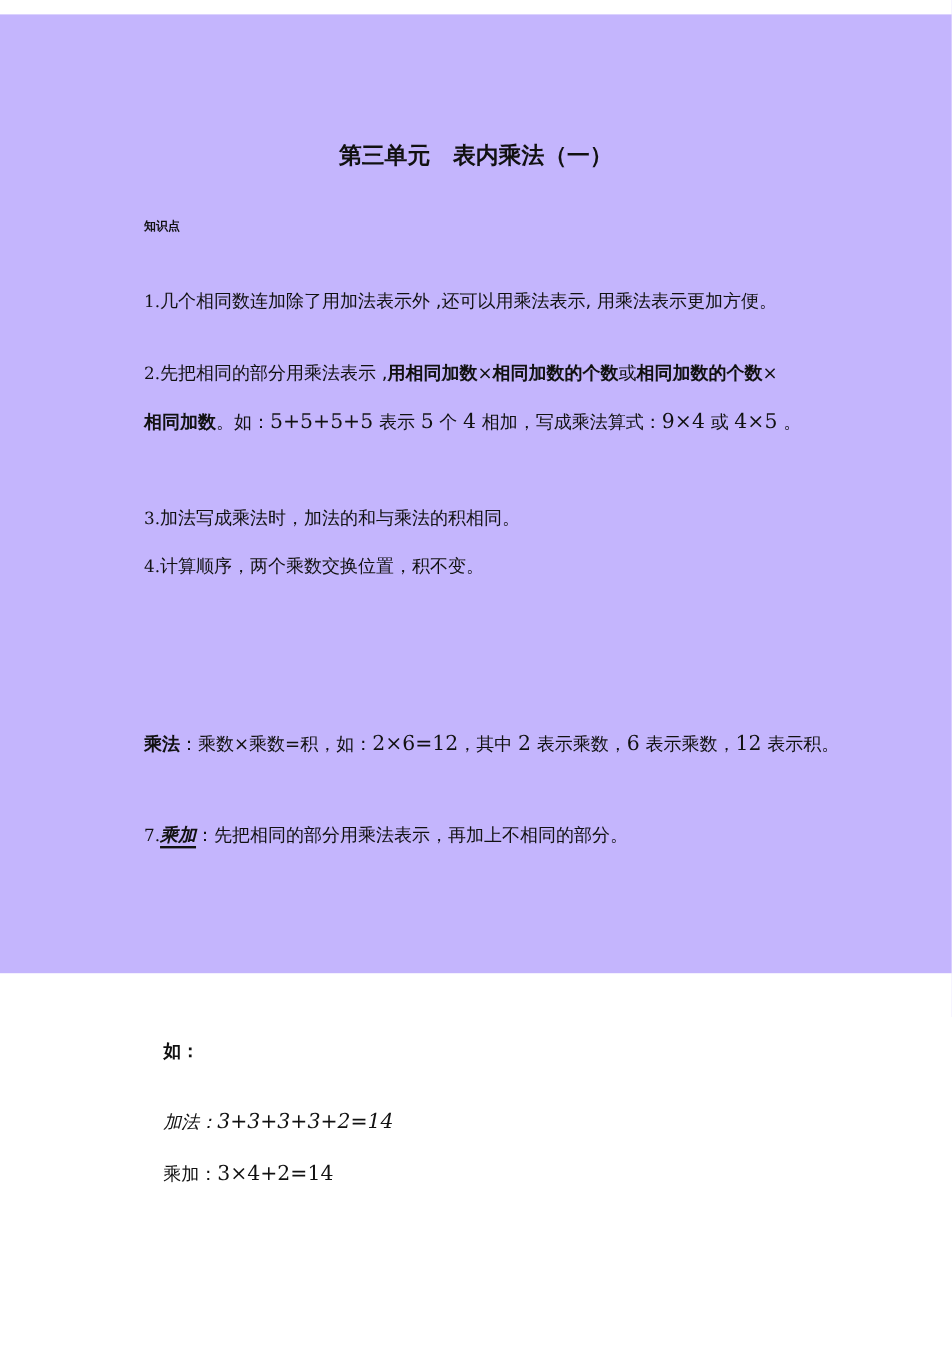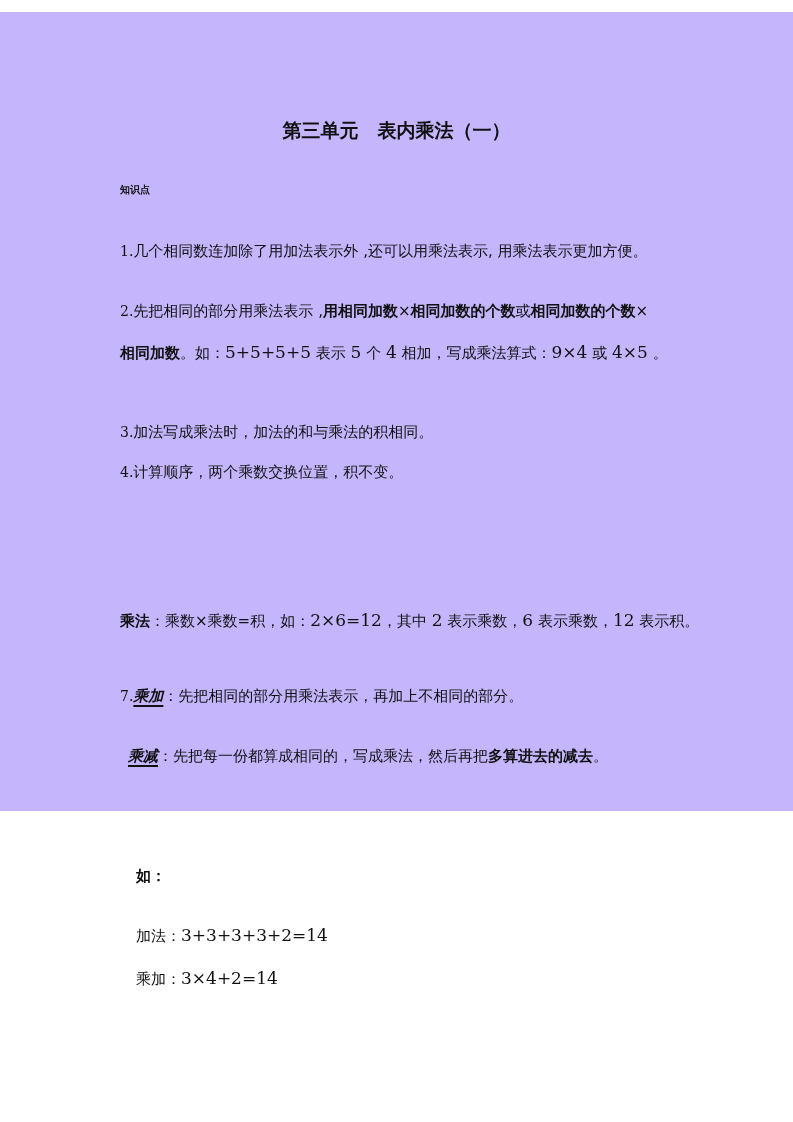--- a/index.html
+++ b/index.html
@@ -91,28 +91,25 @@
 
   <div class="line" style="left:120px; top:570px;margin-top:28px;">
     <span class="b">乘法</span><span>：乘数×乘数=积，如：</span><span class="math">2×6=12</span><span>，其中 </span><span class="math">2</span><span> 表示乘数，</span><span class="math">6</span><span> 表示乘数，</span><span class="math">12</span><span> 表示积。</span>
   </div>
 
 
   <div class="line" style="left:120px; top:674px;">
     <span class="num">7.</span><span class="b u">乘加</span><span>：先把相同的部分用乘法表示，再加上不相同的部分。</span>
   </div>
 
-  <div class="line" style="left:128px; top:734px;">
-    <span class="b u">乘减</span><span>：先把每一份都算成相同的，写成乘法，然后再把</span><span class="b">多算进去的减去</span><span>。</span>
-  </div>
 
 
   <div class="line b" style="left:136px; top:854px;">如：</div>
 
-  <div class="line" style="left:136px; top:913px;">
+  <div class="line" style="left:136px; top:913px;font-style:italic;">
     <span>加法：</span><span class="math">3+3+3+3+2=14</span>
   </div>
 
   <div class="line" style="left:136px; top:956px;">
     <span>乘加：</span><span class="math">3×4+2=14</span>
   </div>
 
 </div>
 
 </body></html>

